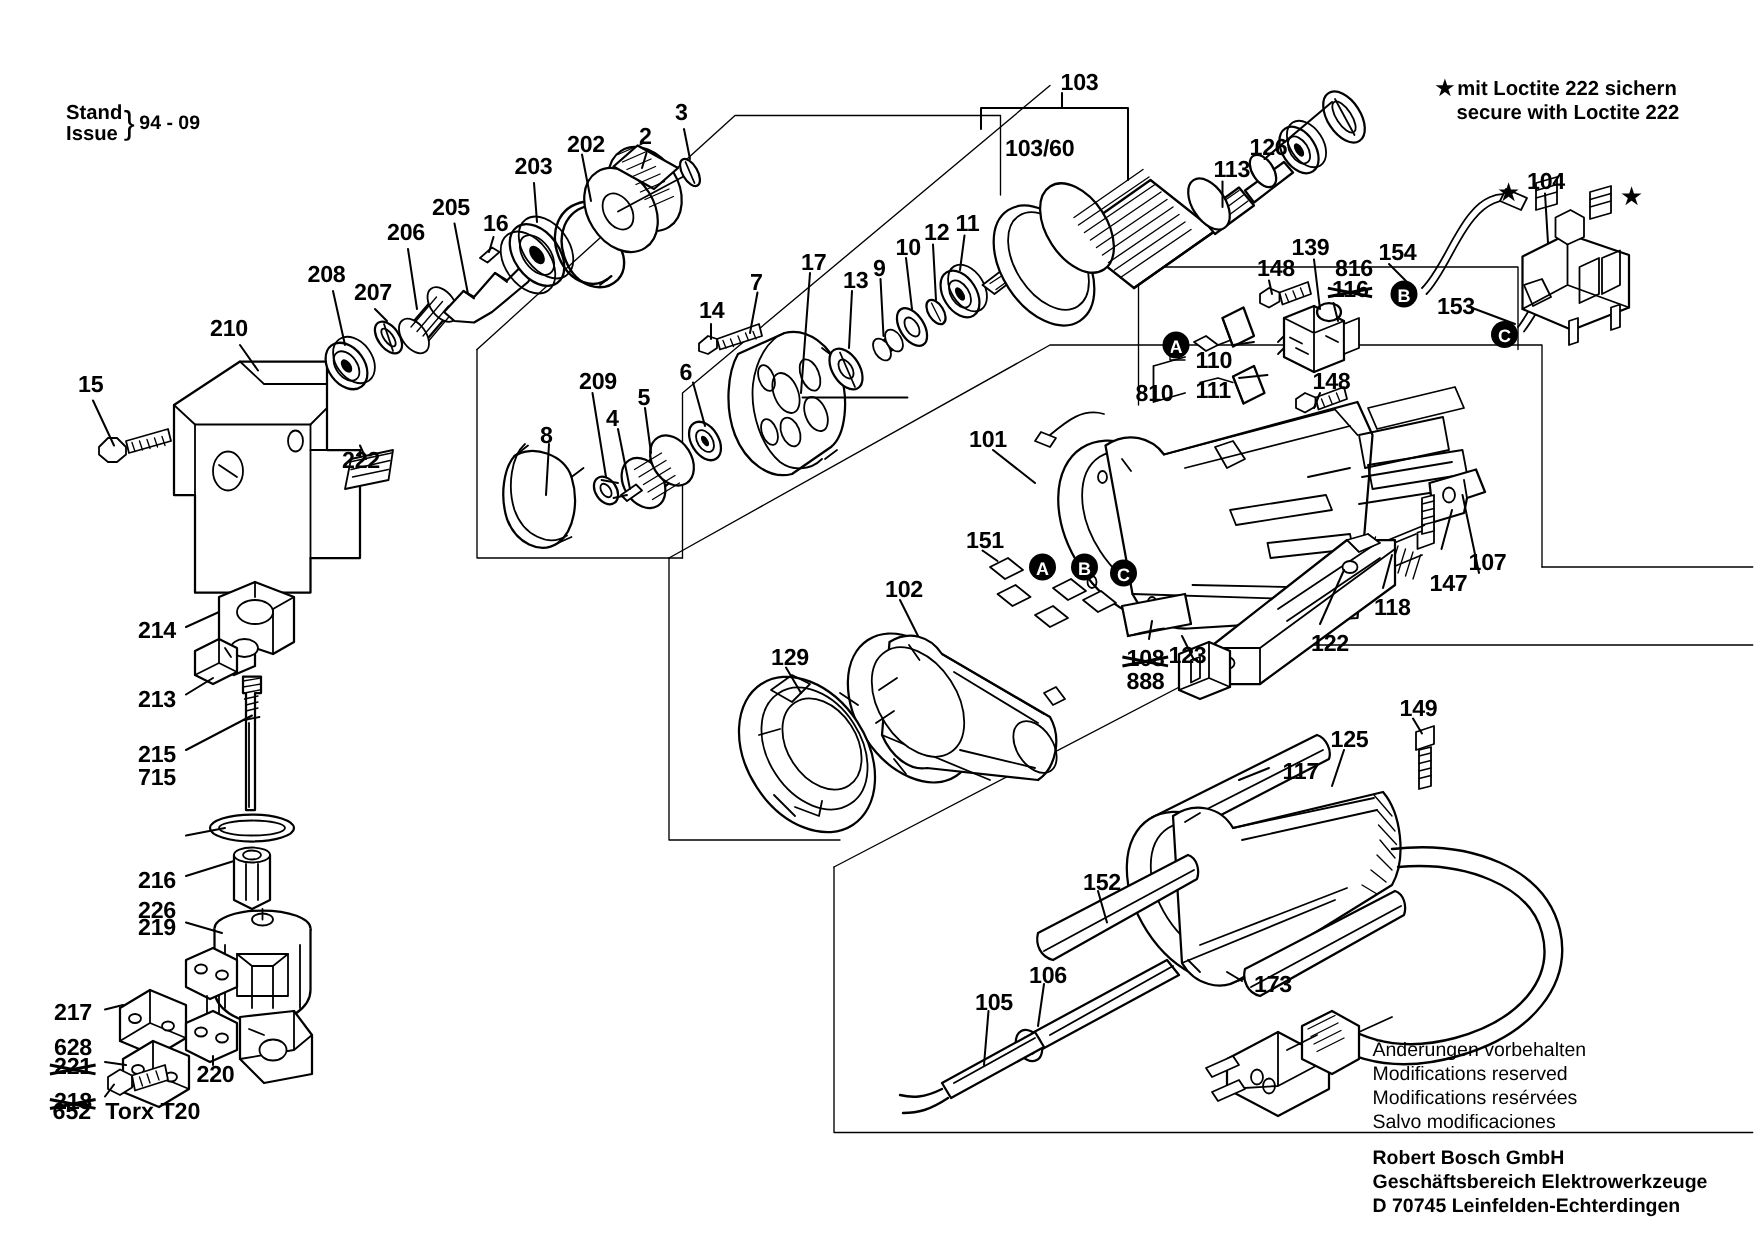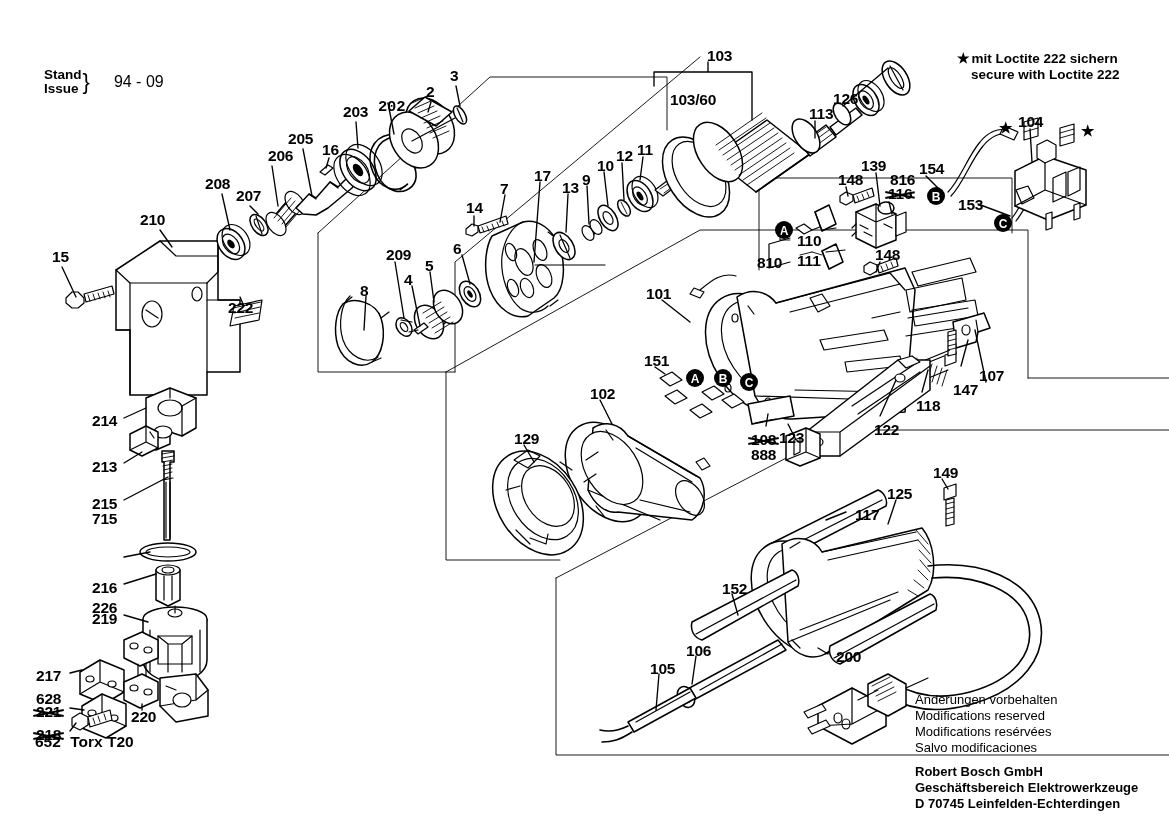--- a/index.html
+++ b/index.html
@@ -22,21 +22,21 @@
   }
   .strike::before{transform:rotate(11deg);}
   .strike::after{transform:rotate(-11deg);}
 
   #title{position:absolute;left:35px;top:36px;}
   #title .t1{font-size:24px;font-weight:bold;letter-spacing:0.3px;}
   #title .t1 .light{font-weight:normal;}
   #stand{position:absolute;left:44px;top:68px;font-size:13.5px;font-weight:bold;line-height:1.03;}
   #stand .words{display:inline-block;}
   #stand .brace{font-size:22px;font-weight:normal;margin:0 3px 0 1px;line-height:0.9;}
-  #stand .date{font-size:16px;font-weight:normal;margin-left:21px;}
+  #stand .date{font-size:13px;font-weight:bold;}
 
   #loctite{position:absolute;left:957px;top:50px;font-size:13.5px;font-weight:bold;line-height:1.2;}
   #loctite .star{font-size:14px;margin-right:2px;}
   #loctite .l2{margin-left:14px;}
 
   #footer{position:absolute;left:915px;top:692px;font-size:13px;line-height:1.22;}
   #footer .blkA div{font-weight:normal;}
   #footer .blkB{margin-top:9px;font-weight:bold;}
 
   #torx{position:absolute;left:35px;top:733px;font-size:15.5px;font-weight:bold;}
@@ -670,25 +670,25 @@
   <div id="torx">
     <span class="t">652</span>
     <span style="font-weight:bold;margin-left:5px;">Torx T20</span>
   </div>
 
   <div id="callout-layer">
       <div class="lbl" style="left: 52px; top: 249px;"><span>15</span></div>
       <div class="lbl" style="left: 140px; top: 212px;"><span>210</span></div>
       <div class="lbl" style="left: 205px; top: 176px;"><span>208</span></div>
       <div class="lbl" style="left: 236px; top: 188px;"><span>207</span></div>
-      <div class="lbl" style="left: 268px; top: 148px;"><span>206</span></div>
+      <div class="lbl" style="left: 258px; top: 148px;"><span>206</span></div>
       <div class="lbl" style="left: 288px; top: 131px;"><span>205</span></div>
       <div class="lbl" style="left: 322px; top: 142px;"><span>16</span></div>
       <div class="lbl" style="left: 343px; top: 104px;"><span>203</span></div>
-      <div class="lbl" style="left: 378px; top: 100px; font-family: Liberation Mono, monospace;"><span>202</span></div>
+      <div class="lbl" style="left: 378px; top: 89px;"><span>202</span></div>
       <div class="lbl" style="left: 426px; top: 84px;"><span>2</span></div>
       <div class="lbl" style="left: 450px; top: 68px;"><span>3</span></div>
       <div class="lbl" style="left: 228px; top: 300px;"><span>222</span></div>
       <div class="lbl" style="left: 360px; top: 283px;"><span>8</span></div>
       <div class="lbl" style="left: 386px; top: 247px;"><span>209</span></div>
       <div class="lbl" style="left: 404px; top: 272px;"><span>4</span></div>
       <div class="lbl" style="left: 425px; top: 258px;"><span>5</span></div>
       <div class="lbl" style="left: 453px; top: 241px;"><span>6</span></div>
       <div class="lbl" style="left: 466px; top: 200px;"><span>14</span></div>
       <div class="lbl" style="left: 500px; top: 181px;"><span>7</span></div>
@@ -721,21 +721,21 @@
       <div class="lbl" style="left: 779px; top: 430px;"><span>123</span></div>
       <div class="lbl" style="left: 644px; top: 353px;"><span>151</span></div>
       <div class="lbl" style="left: 590px; top: 386px;"><span>102</span></div>
       <div class="lbl" style="left: 514px; top: 431px;"><span>129</span></div>
       <div class="lbl" style="left: 751px; top: 432px; text-decoration: underline;"><span class="strike">108</span></div>
       <div class="lbl" style="left: 751px; top: 447px;"><span>888</span></div>
       <div class="lbl" style="left: 933px; top: 465px;"><span>149</span></div>
       <div class="lbl" style="left: 887px; top: 486px;"><span>125</span></div>
       <div class="lbl" style="left: 855px; top: 507px;"><span>117</span></div>
       <div class="lbl" style="left: 722px; top: 581px;"><span>152</span></div>
-      <div class="lbl" style="left: 836px; top: 649px;"><span>200</span></div>
+      <div class="lbl" style="left: 836px; top: 649px;"><span>173</span></div>
       <div class="lbl" style="left: 686px; top: 643px;"><span>106</span></div>
       <div class="lbl" style="left: 650px; top: 661px;"><span>105</span></div>
       <div class="lbl" style="left: 92px; top: 413px;"><span>214</span></div>
       <div class="lbl" style="left: 92px; top: 459px;"><span>213</span></div>
       <div class="lbl" style="left: 92px; top: 496px;"><span>215</span></div>
       <div class="lbl" style="left: 92px; top: 511px;"><span>715</span></div>
       <div class="lbl" style="left: 92px; top: 560px; margin-top: 40px;"><span>226</span></div>
       <div class="lbl" style="left: 92px; top: 580px;"><span>216</span></div>
       <div class="lbl" style="left: 92px; top: 611px;"><span>219</span></div>
       <div class="lbl" style="left: 36px; top: 668px;"><span>217</span></div>

